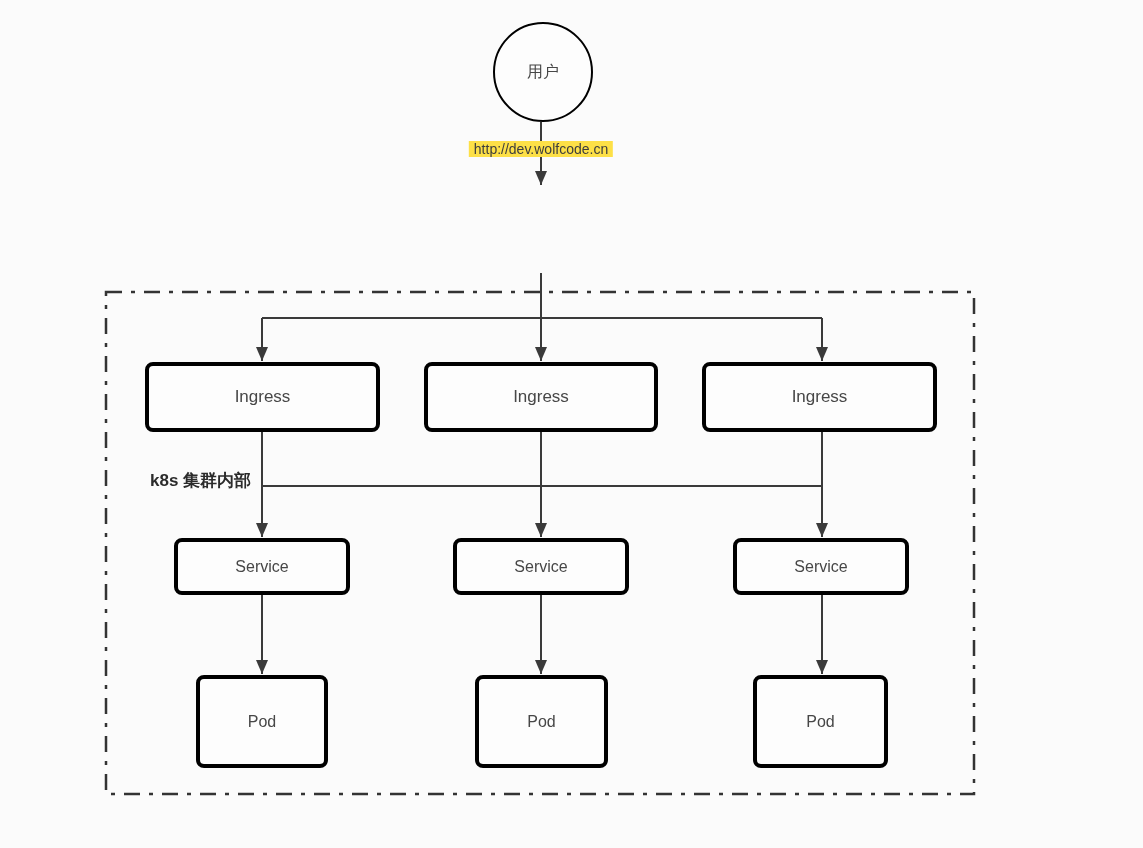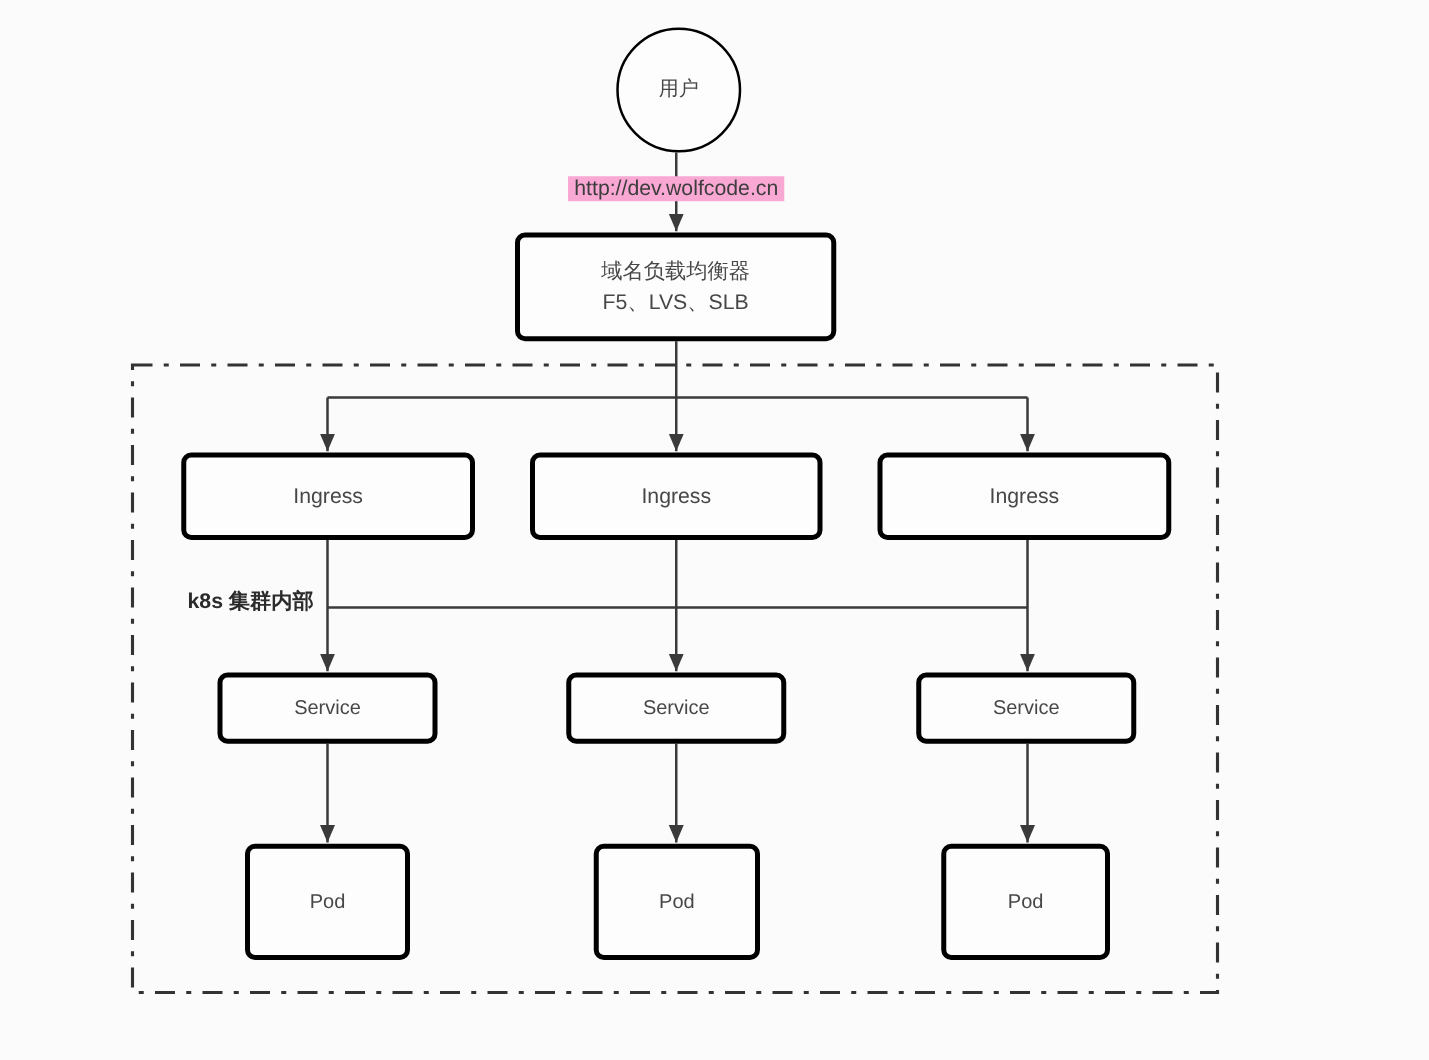--- a/index.html
+++ b/index.html
@@ -51,23 +51,23 @@
   .node-svc-1 { left: 174px; top: 538px; width: 176px; height: 57px; font-size: 16px; }
   .node-svc-2 { left: 453px; top: 538px; width: 176px; height: 57px; font-size: 16px; }
   .node-svc-3 { left: 733px; top: 538px; width: 176px; height: 57px; font-size: 16px; }
   .node-pod-1 { left: 196px; top: 675px; width: 132px; height: 93px; font-size: 16px; }
   .node-pod-2 { left: 475px; top: 675px; width: 133px; height: 93px; font-size: 16px; }
   .node-pod-3 { left: 753px; top: 675px; width: 135px; height: 93px; font-size: 16px; }
   .url-label {
     position: absolute;
     left: 541px; top: 141px;
     transform: translateX(-50%);
-    background: #f9a8d4;
+    background: #fde047;
     padding: 0 5px;
-    font-size: 17px;
+    font-size: 14px;
     color: #3d3d3d;
     white-space: nowrap;
   }
   .cluster-label {
     position: absolute;
     left: 132px; top: 469px;
     font-size: 17px;
     font-weight: bold;
     color: #2b2b2b;
     white-space: nowrap;
@@ -106,24 +106,20 @@
     <line x1="541" y1="595" x2="541" y2="674" stroke="#3a3a3a" stroke-width="2" marker-end="url(#arrow)"></line>
     <line x1="822" y1="595" x2="822" y2="674" stroke="#3a3a3a" stroke-width="2" marker-end="url(#arrow)"></line>
   </svg>
 
   <div class="node node-user">
     <span>用户</span>
   </div>
 
   <div class="url-label">http://dev.wolfcode.cn</div>
 
-  <div class="node node-lb">
-    <span>域名负载均衡器</span>
-    <span>F5、LVS、SLB</span>
-  </div>
 
   <div class="cluster-label">k8s 集群内部</div>
 
   <div class="node node-ing-1">
     <span>Ingress</span>
   </div>
   <div class="node node-ing-2">
     <span>Ingress</span>
   </div>
   <div class="node node-ing-3">

